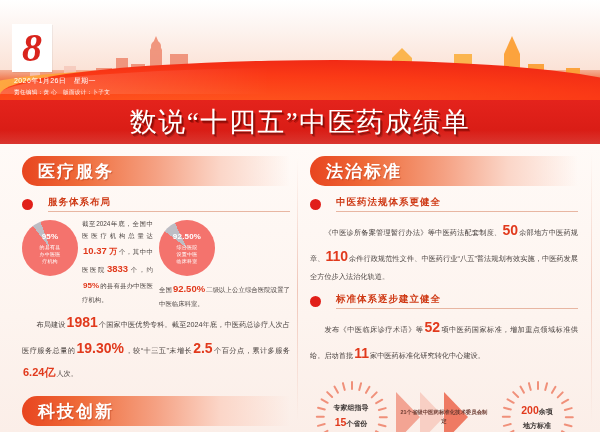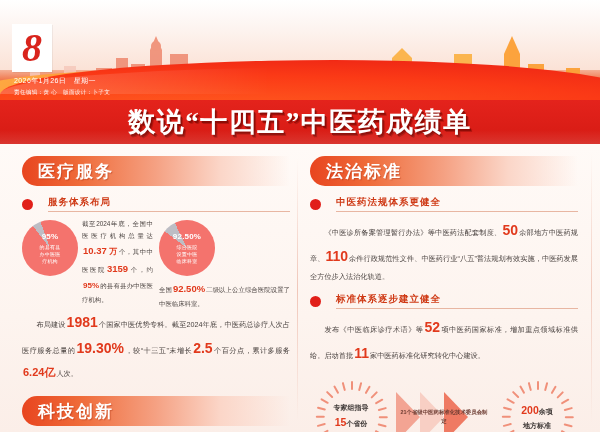--- a/index.html
+++ b/index.html
@@ -45,21 +45,21 @@
             font-family:"Liberation Serif","DejaVu Serif",serif;font-size:21px;font-weight:bold;
             font-style:italic;letter-spacing:1px;white-space:nowrap;
             text-shadow:0 1px 2px rgba(140,10,0,.35);}
 
   
   .titlebar{position:absolute;left:0;top:100px;width:600px;height:44px;
             background:linear-gradient(180deg,#e4231c 0%,#d51a13 100%);
             display:flex;align-items:center;justify-content:center;overflow:hidden;}
   .titlebar:after{content:"";position:absolute;left:0;bottom:0;width:600px;height:14px;
             background:linear-gradient(180deg,rgba(255,255,255,0),rgba(255,255,255,.12));}
-  .maintitle{font-family:"Liberation Serif","DejaVu Serif",serif;font-size:27px;font-weight:bold;
+  .maintitle{font-family:"Liberation Serif","DejaVu Serif",serif;font-size:27px;font-weight:normal;
              color:#ffffff;letter-spacing:1.5px;white-space:nowrap;line-height:1;
              text-shadow:1.5px 1.5px 0 #8e0c06, 2.5px 2.5px 0 rgba(142,12,6,.5);}
 
   
   .body{position:absolute;left:0;top:144px;width:600px;height:288px;
         background:linear-gradient(180deg,#fffaf7 0%,#fdf4ef 60%,#fbeee8 100%);}
   .divider{position:absolute;left:297px;top:158px;width:1px;height:264px;
            background:linear-gradient(180deg,rgba(220,120,90,0),rgba(214,110,80,.35),rgba(220,120,90,0));}
   .rightedge{position:absolute;right:8px;top:152px;width:1px;height:272px;
              background:linear-gradient(180deg,rgba(220,120,90,0),rgba(214,110,80,.3),rgba(220,120,90,0));}
@@ -219,21 +219,21 @@
           <div class="pie">
             <div class="slice" style="background:conic-gradient(from -20deg,#f4736d 0deg 342deg,#bdbdc4 342deg 360deg);"></div>
             <div class="cap">
               <b>95%</b>
               <span>的县有县</span><br>
               <span>办中医医</span><br>
               <span>疗机构</span>
             </div>
           </div>
           <div class="pietext">
-            <span>截至2024年底，全国中医医疗机构总量达</span><span class="num">10.37</span><span class="mid">万</span><span>个，其中中医医院</span><span class="num">3159</span><span>个，约</span><span class="mid">95%</span><span>的县有县办中医医疗机构。</span>
+            <span>截至2024年底，全国中医医疗机构总量达</span><span class="num">10.37</span><span class="mid">万</span><span>个，其中中医医院</span><span class="num">3833</span><span>个，约</span><span class="mid">95%</span><span>的县有县办中医医疗机构。</span>
           </div>
         </div>
       </div>
 
       <div class="pieunit">
         <div class="pietop">
           <div class="pie">
             <div class="slice" style="background:conic-gradient(from -26deg,#f4736d 0deg 333deg,#bdbdc4 333deg 360deg);"></div>
             <div class="cap">
               <b>92.50%</b>

